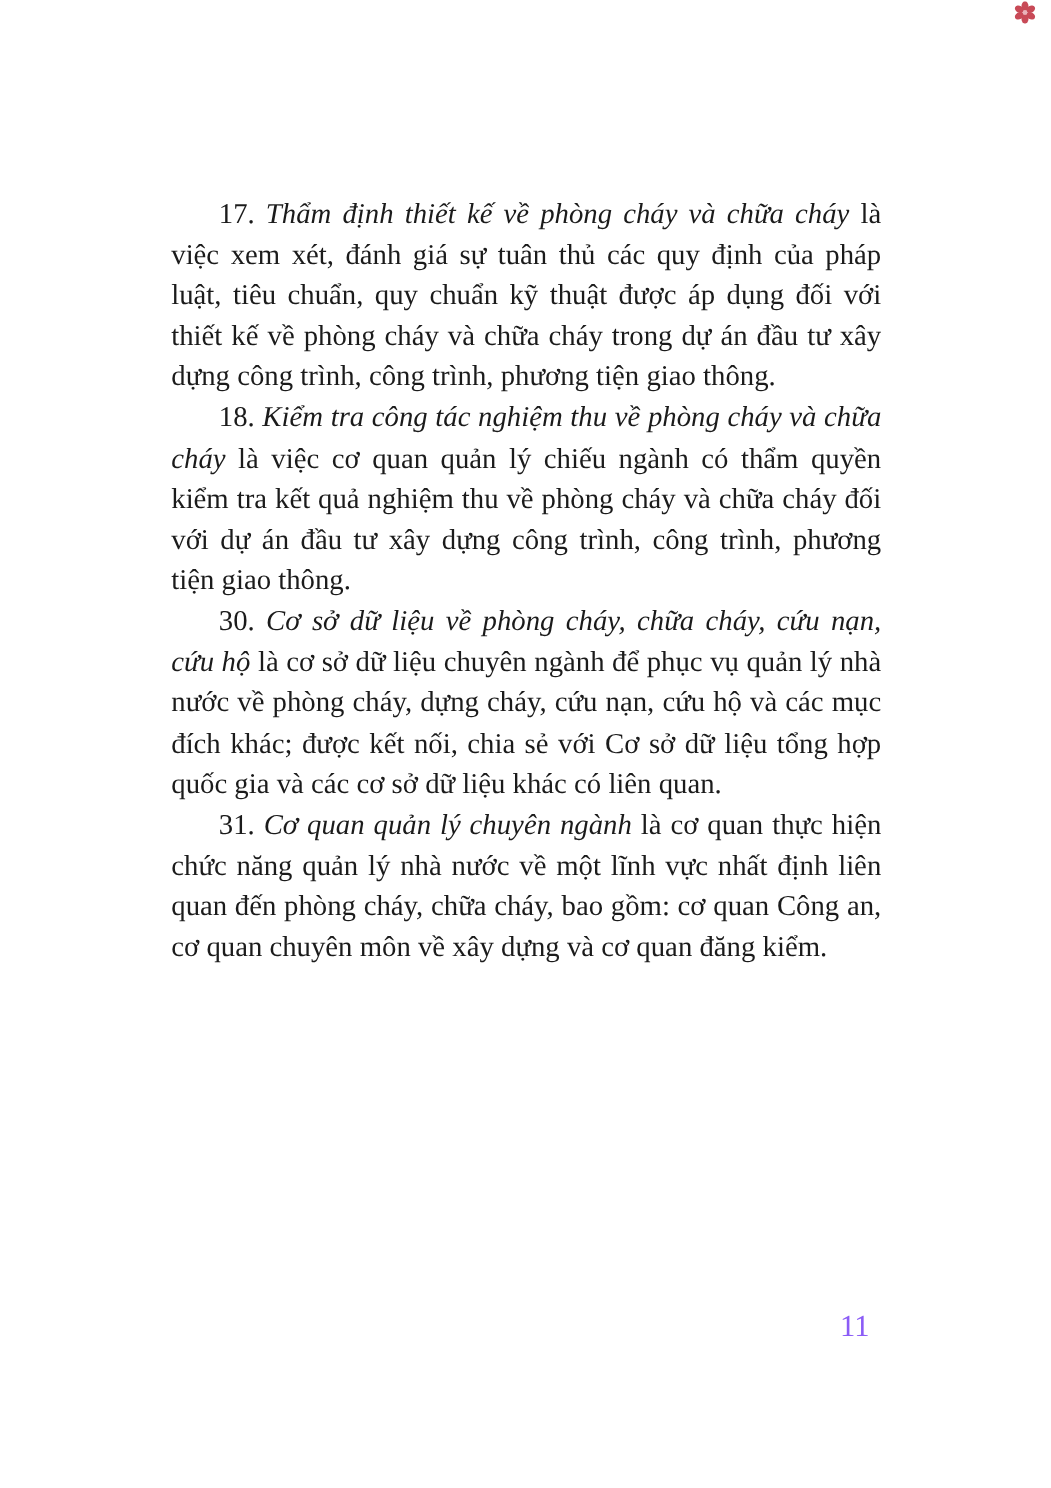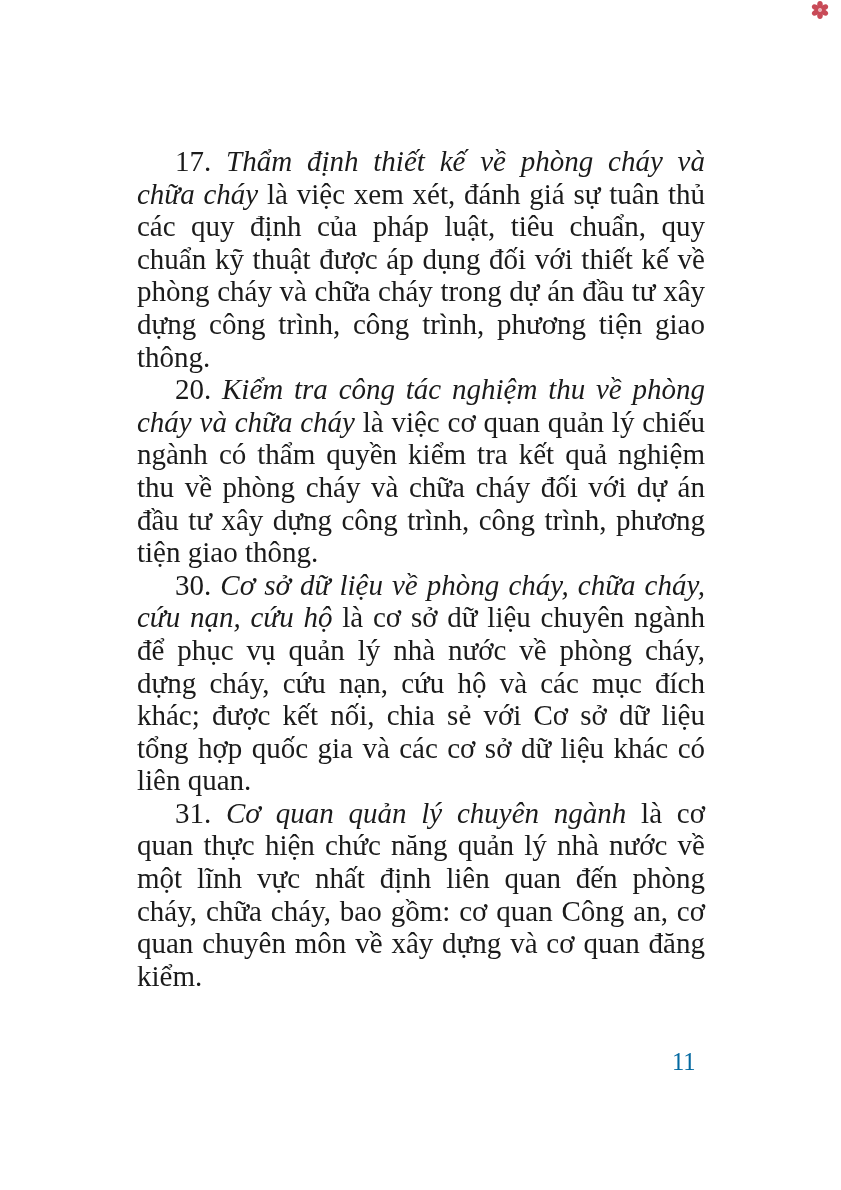--- a/index.html
+++ b/index.html
@@ -24,23 +24,23 @@
     position: absolute;
     top: 1px;
     left: 811px;
     width: 18px;
     height: 18px;
     line-height: 0;
   }
   .content {
     position: absolute;
     left: 137px;
-    top: 145px;
+    top: 155px;
     width: 568px;
-    font-size: 29px;
+    font-size: 23px;
     line-height: 32.6px;
     text-align: justify;
     text-justify: inter-word;
   }
   .para {
     margin: 0;
     padding: 0;
     text-indent: 38px;
   }
   .para .num {
@@ -51,21 +51,21 @@
   }
   .para .body {
     font-style: normal;
   }
   .page-number {
     position: absolute;
     left: 672px;
     top: 1046px;
     font-size: 24.5px;
     line-height: 32px;
-    color: #0369a1;
+    color: #8b5cf6;
   }
 </style>
 </head>
 <body>
 
 <div class="page">
 
   <span class="ornament">
     <svg width="18" height="18" viewBox="0 0 20 20" aria-hidden="true">
       <g fill="#c84a57">
@@ -77,21 +77,21 @@
         <ellipse cx="10" cy="4.2" rx="3.1" ry="4.2" transform="rotate(300 10 10)"></ellipse>
       </g>
       <circle cx="10" cy="10" r="2.1" fill="#e9b3ba"></circle>
     </svg>
   </span>
 
   <div class="content">
   <p class="para"><span class="num">17.</span> <i class="term">Thẩm định thiết kế về phòng cháy và chữa cháy</i> <span class="body">là việc xem xét, đánh giá sự tuân thủ các quy định của pháp luật, tiêu chuẩn, quy chuẩn kỹ thuật được áp dụng đối với thiết kế về phòng cháy và chữa cháy trong dự án đầu tư xây dựng công trình, công trình, phương tiện giao thông.</span></p>
 
 
-  <p class="para"><span class="num">20.</span> <i class="term">Kiểm tra công tác nghiệm thu về phòng cháy và chữa cháy</i> <span class="body">là việc cơ quan quản lý chiếu ngành có thẩm quyền kiểm tra kết quả nghiệm thu về phòng cháy và chữa cháy đối với dự án đầu tư xây dựng công trình, công trình, phương tiện giao thông.</span></p>
+  <p class="para"><span class="num">18.</span> <i class="term">Kiểm tra công tác nghiệm thu về phòng cháy và chữa cháy</i> <span class="body">là việc cơ quan quản lý chiếu ngành có thẩm quyền kiểm tra kết quả nghiệm thu về phòng cháy và chữa cháy đối với dự án đầu tư xây dựng công trình, công trình, phương tiện giao thông.</span></p>
 
   <p class="para"><span class="num">30.</span> <i class="term">Cơ sở dữ liệu về phòng cháy, chữa cháy, cứu nạn, cứu hộ</i> <span class="body">là cơ sở dữ liệu chuyên ngành để phục vụ quản lý nhà nước về phòng cháy, dựng cháy, cứu nạn, cứu hộ và các mục đích khác; được kết nối, chia sẻ với Cơ sở dữ liệu tổng hợp quốc gia và các cơ sở dữ liệu khác có liên quan.</span></p>
 
   <p class="para"><span class="num">31.</span> <i class="term">Cơ quan quản lý chuyên ngành</i> <span class="body">là cơ quan thực hiện chức năng quản lý nhà nước về một lĩnh vực nhất định liên quan đến phòng cháy, chữa cháy, bao gồm: cơ quan Công an, cơ quan chuyên môn về xây dựng và cơ quan đăng kiểm.</span></p>
 </div>
 
   <div class="page-number">11</div>
 
 </div>
 

